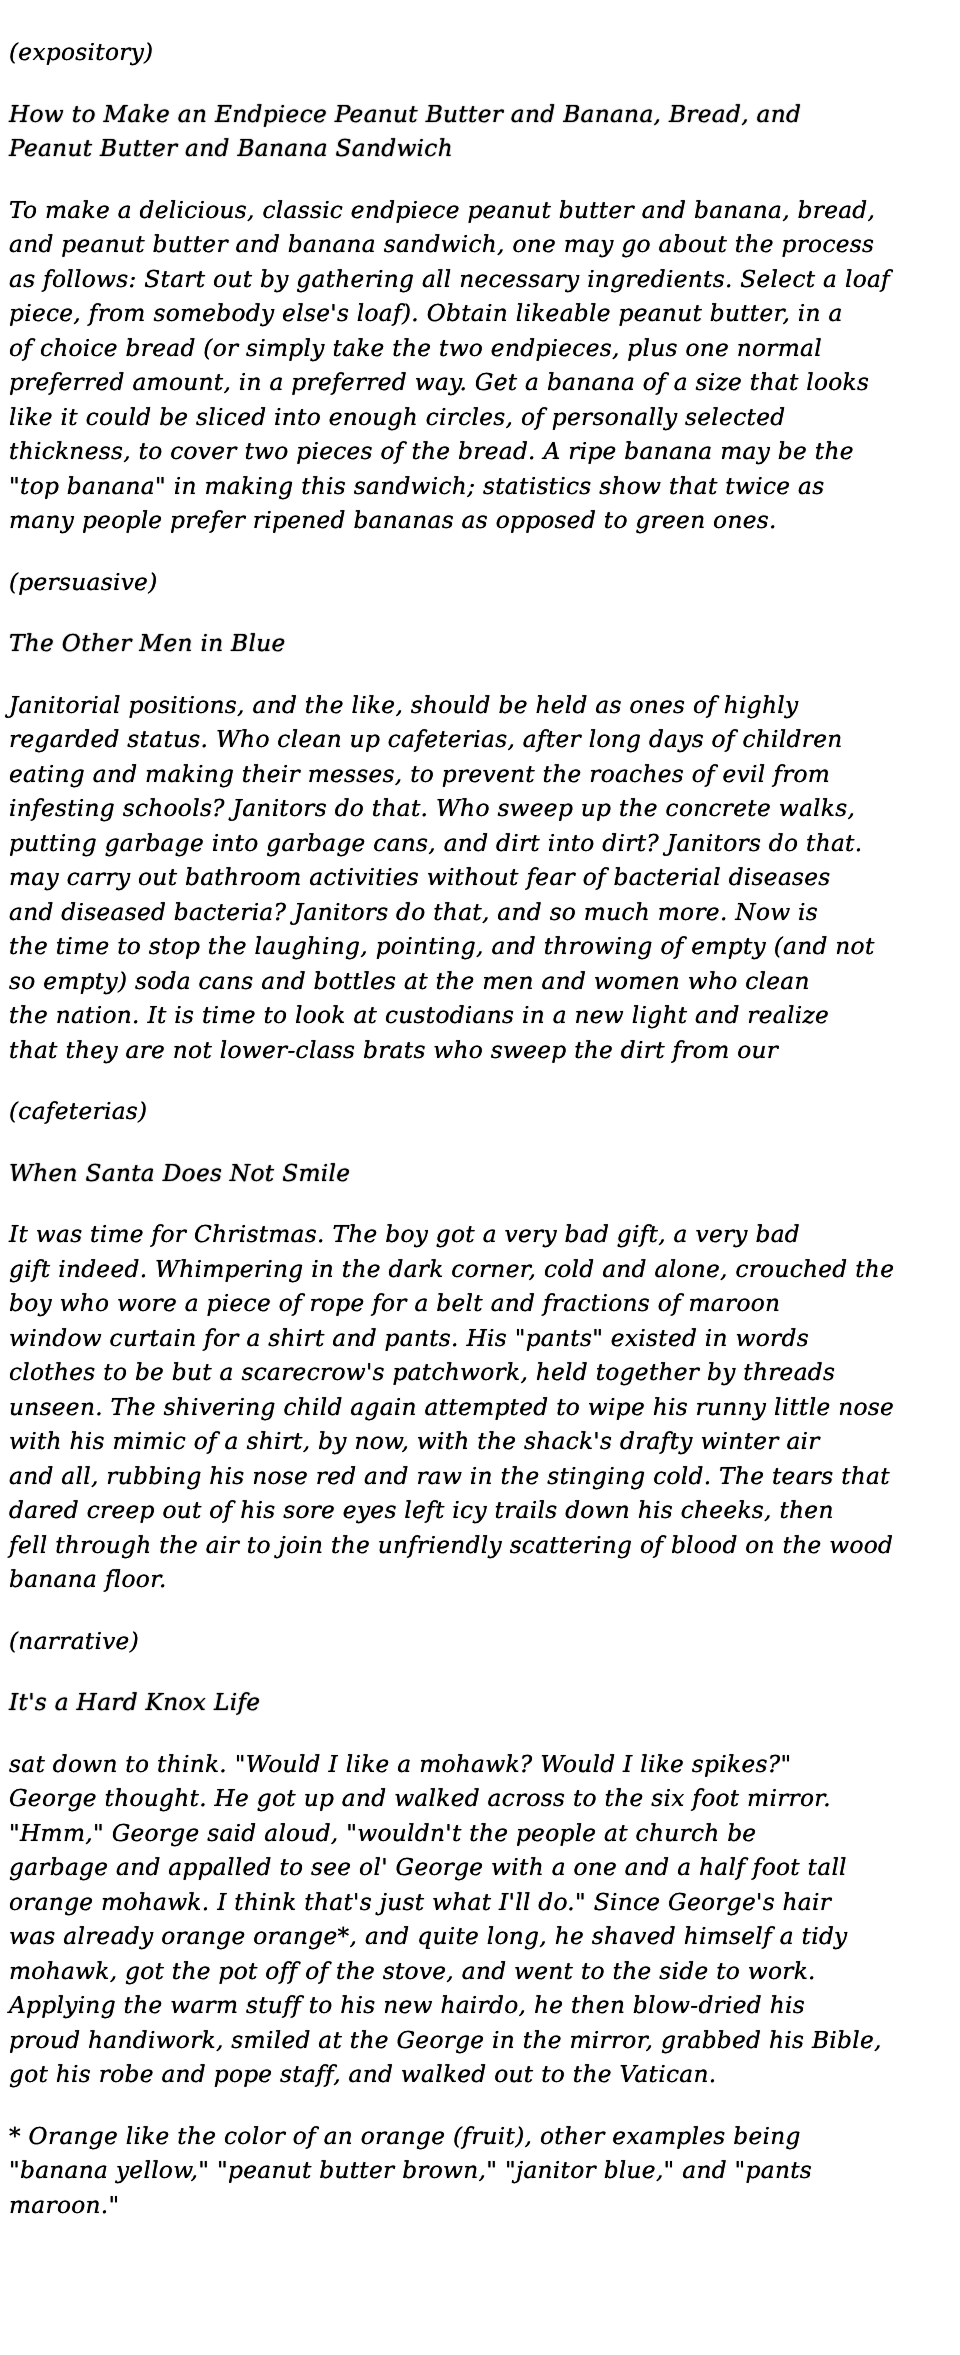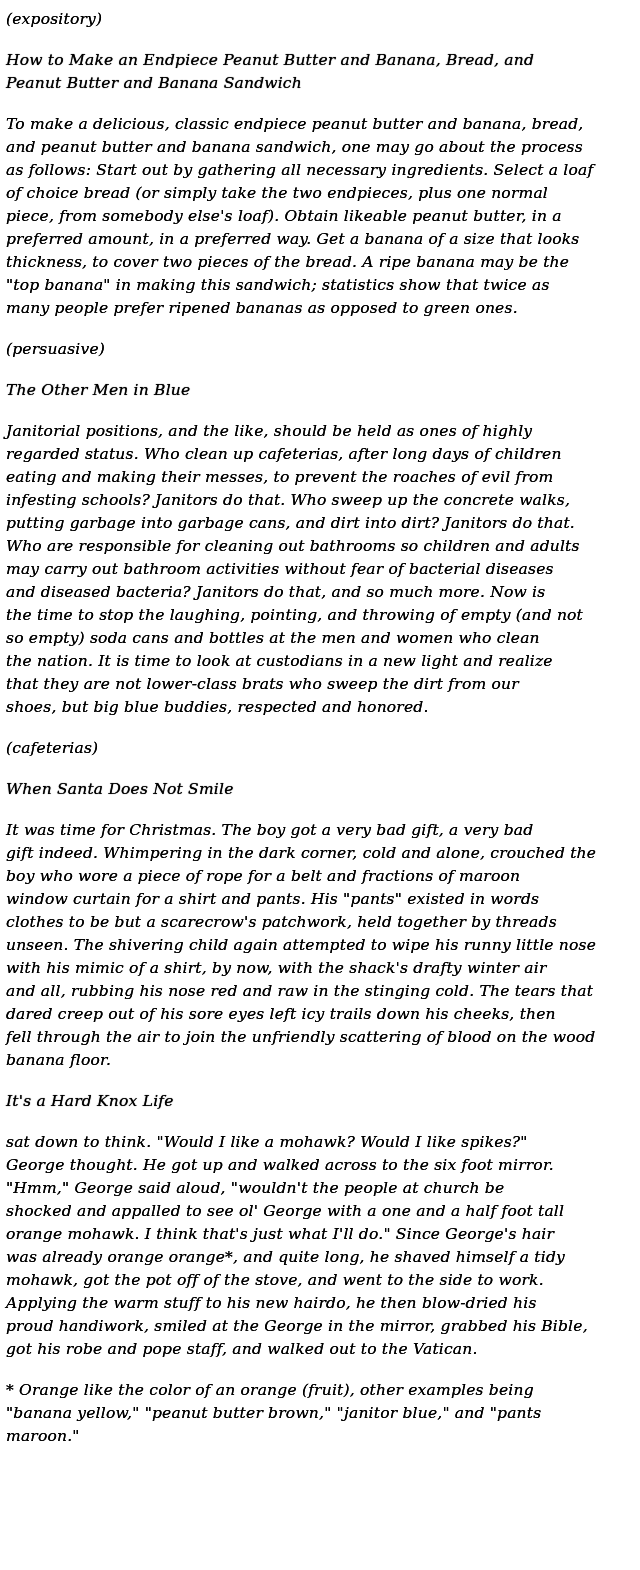--- a/index.html
+++ b/index.html
@@ -16,21 +16,21 @@
     color: #000000;
     font-family: "DejaVu Serif", serif;
     font-style: italic;
     font-size: 15.5px;
     line-height: 23px;
     letter-spacing: 0.2px;
     
     text-shadow: 0 0 0.5px #000000;
   }
   .block {
-    margin: 0 0 18px 0;
+    margin: 16px 0 18px 0;
   }
   .line {
     white-space: pre-wrap;
   }
   .section-label .line {
     
   }
   .section-title .line {
     
     text-shadow: 0 0 0.8px #000000;
@@ -48,49 +48,48 @@
           <div class="line">(expository)</div>
         </div>
         <div class="block section-title">
           <div class="line">How to Make an Endpiece Peanut Butter and Banana, Bread, and</div>
           <div class="line">Peanut Butter and Banana Sandwich</div>
         </div>
         <div class="block section-body">
           <div class="line">To make a delicious, classic endpiece peanut butter and banana, bread,</div>
           <div class="line">and peanut butter and banana sandwich, one may go about the process</div>
           <div class="line">as follows: Start out by gathering all necessary ingredients. Select a loaf</div>
+          <div class="line">piece, from somebody else's loaf). Obtain likeable peanut butter, in a</div>
           <div class="line">of choice bread (or simply take the two endpieces, plus one normal</div>
-          <div class="line">piece, from somebody else's loaf). Obtain likeable peanut butter, in a</div>
           <div class="line">preferred amount, in a preferred way. Get a banana of a size that looks</div>
+          <div class="line">like it could be sliced into enough circles, of personally selected</div>
           <div class="line">thickness, to cover two pieces of the bread. A ripe banana may be the</div>
           <div class="line">"top banana" in making this sandwich; statistics show that twice as</div>
           <div class="line">many people prefer ripened bananas as opposed to green ones.</div>
         </div>
       </div>
       <div>
         <div class="block section-label">
           <div class="line">(persuasive)</div>
         </div>
         <div class="block section-title">
           <div class="line">The Other Men in Blue</div>
         </div>
         <div class="block section-body">
           <div class="line">Janitorial positions, and the like, should be held as ones of highly</div>
           <div class="line">regarded status. Who clean up cafeterias, after long days of children</div>
           <div class="line">eating and making their messes, to prevent the roaches of evil from</div>
           <div class="line">infesting schools? Janitors do that. Who sweep up the concrete walks,</div>
           <div class="line">putting garbage into garbage cans, and dirt into dirt? Janitors do that.</div>
-          <div class="line">Who are responsible for cleaning out bathrooms so children and adults</div>
           <div class="line">may carry out bathroom activities without fear of bacterial diseases</div>
           <div class="line">and diseased bacteria? Janitors do that, and so much more. Now is</div>
           <div class="line">the time to stop the laughing, pointing, and throwing of empty (and not</div>
           <div class="line">so empty) soda cans and bottles at the men and women who clean</div>
           <div class="line">the nation. It is time to look at custodians in a new light and realize</div>
           <div class="line">that they are not lower-class brats who sweep the dirt from our</div>
-          <div class="line">shoes, but big blue buddies, respected and honored.</div>
         </div>
       </div>
       <div>
         <div class="block section-label">
           <div class="line">(cafeterias)</div>
         </div>
         <div class="block section-title">
           <div class="line">When Santa Does Not Smile</div>
         </div>
         <div class="block section-body">
@@ -101,28 +100,31 @@
           <div class="line">clothes to be but a scarecrow's patchwork, held together by threads</div>
           <div class="line">unseen. The shivering child again attempted to wipe his runny little nose</div>
           <div class="line">with his mimic of a shirt, by now, with the shack's drafty winter air</div>
           <div class="line">and all, rubbing his nose red and raw in the stinging cold. The tears that</div>
           <div class="line">dared creep out of his sore eyes left icy trails down his cheeks, then</div>
           <div class="line">fell through the air to join the unfriendly scattering of blood on the wood</div>
           <div class="line">banana floor.</div>
         </div>
       </div>
       <div>
+        <div class="block section-label">
+          <div class="line">(narrative)</div>
+        </div>
         <div class="block section-title">
           <div class="line">It's a Hard Knox Life</div>
         </div>
         <div class="block section-body">
           <div class="line">sat down to think. "Would I like a mohawk? Would I like spikes?"</div>
           <div class="line">George thought. He got up and walked across to the six foot mirror.</div>
           <div class="line">"Hmm," George said aloud, "wouldn't the people at church be</div>
-          <div class="line">shocked and appalled to see ol' George with a one and a half foot tall</div>
+          <div class="line">garbage and appalled to see ol' George with a one and a half foot tall</div>
           <div class="line">orange mohawk. I think that's just what I'll do." Since George's hair</div>
           <div class="line">was already orange orange*, and quite long, he shaved himself a tidy</div>
           <div class="line">mohawk, got the pot off of the stove, and went to the side to work.</div>
           <div class="line">Applying the warm stuff to his new hairdo, he then blow-dried his</div>
           <div class="line">proud handiwork, smiled at the George in the mirror, grabbed his Bible,</div>
           <div class="line">got his robe and pope staff, and walked out to the Vatican.</div>
         </div>
       </div>
     </div>
   <div class="block footnote" id="footnote-root">

